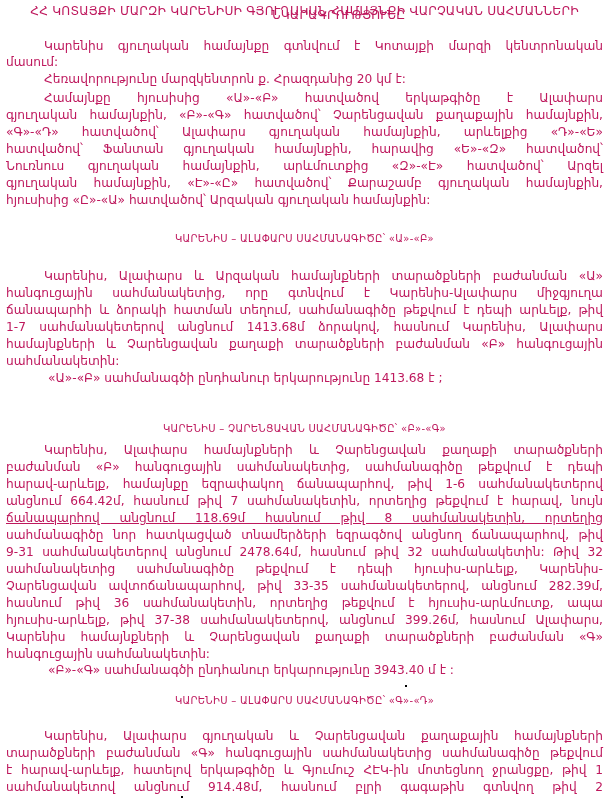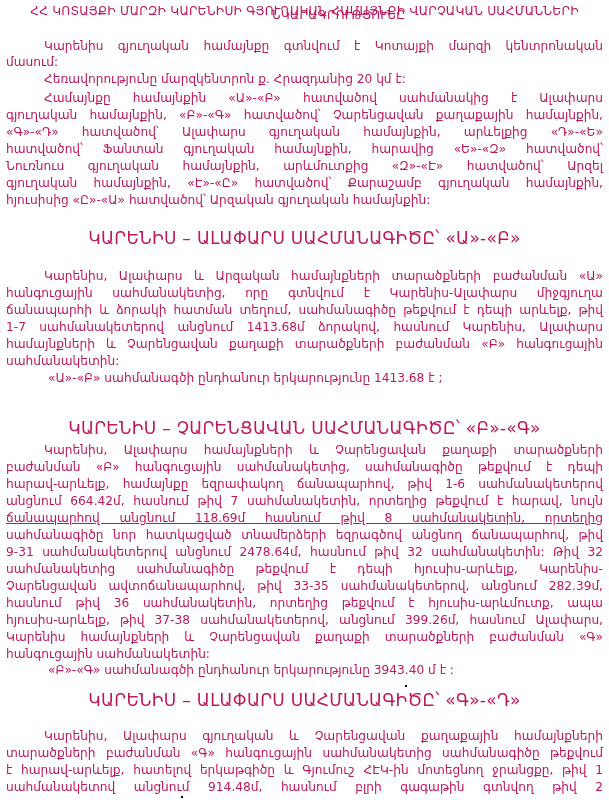--- a/index.html
+++ b/index.html
@@ -47,21 +47,21 @@
       left: 0;
       width: 609px;
       text-align: center;
       font-size: 12.2px;
       letter-spacing: 0.2px;
     }
     .heading {
       left: 0;
       width: 609px;
       text-align: center;
-      font-size: 17px;
+      font-size: 10px;
       letter-spacing: 0.3px;
     }
     .sum {
       left: 48px;
       text-align: left;
     }
     .dot {
       position: absolute;
       width: 2px; height: 2px;
       background: #000;
@@ -71,21 +71,21 @@
 <body>
 
 <div class="page">
 
   <div class="line title" style="top:4px;">ՀՀ ԿՈՏԱՅՔԻ ՄԱՐԶԻ ԿԱՐԵՆԻՍԻ ԳՅՈՒՂԱԿԱՆ ՀԱՄԱՅՆՔԻ ՎԱՐՉԱԿԱՆ ՍԱՀՄԱՆՆԵՐԻ</div>
   <div class="line title" style="top:8px;margin-left:34px;">ՆԿԱՐԱԳՐՈՒԹՅՈՒՆԸ</div>
 
   <div class="line just indent" style="top:39px;">Կարենիս գյուղական  համայնքը գտնվում է Կոտայքի մարզի կենտրոնական</div>
   <div class="line just last" style="top:55px;">մասում:</div>
   <div class="line just indent last" style="top:72px;">Հեռավորությունը մարզկենտրոն ք. Հրազդանից  20 կմ է:</div>
-  <div class="line just indent" style="top:91px;">Համայնքը համայնքին «Ա»-«Բ»   հատվածով սահմանակից է Ալափարս</div>
+  <div class="line just indent" style="top:91px;">Համայնքը հյուսիսից «Ա»-«Բ»   հատվածով երկաթգիծը է Ալափարս</div>
   <div class="line just" style="top:108px;">գյուղական համայնքին, «Բ»-«Գ» հատվածով՝ Չարենցավան քաղաքային համայնքին,</div>
   <div class="line just" style="top:125px;">«Գ»-«Դ»   հատվածով՝ Ալափարս գյուղական համայնքին, արևելքից  «Դ»-«Ե»</div>
   <div class="line just" style="top:142px;">հատվածով՝ Ֆանտան գյուղական համայնքին, հարավից «Ե»-«Զ»  հատվածով՝</div>
   <div class="line just" style="top:159px;">Նուռնուս գյուղական   համայնքին, արևմուտքից «Զ»-«Է»  հատվածով՝ Արզել</div>
   <div class="line just" style="top:176px;">գյուղական համայնքին,  «Է»-«Ը»  հատվածով՝ Քարաշամբ գյուղական համայնքին,</div>
   <div class="line just last" style="top:193px;">հյուսիսից «Ը»-«Ա»  հատվածով՝ Արզական գյուղական համայնքին:</div>
 
   <div class="line heading" style="top:231px;">ԿԱՐԵՆԻՍ – ԱԼԱՓԱՐՍ  ՍԱՀՄԱՆԱԳԻԾԸ՝  «Ա»-«Բ»</div>
   <div class="line just indent" style="top:269px;">Կարենիս, Ալափարս և Արզական համայնքների տարածքների բաժանման «Ա»</div>
   <div class="line just" style="top:286px;">հանգուցային  սահմանակետից,  որը  գտնվում  է  Կարենիս-Ալափարս  միջգյուղա</div>

